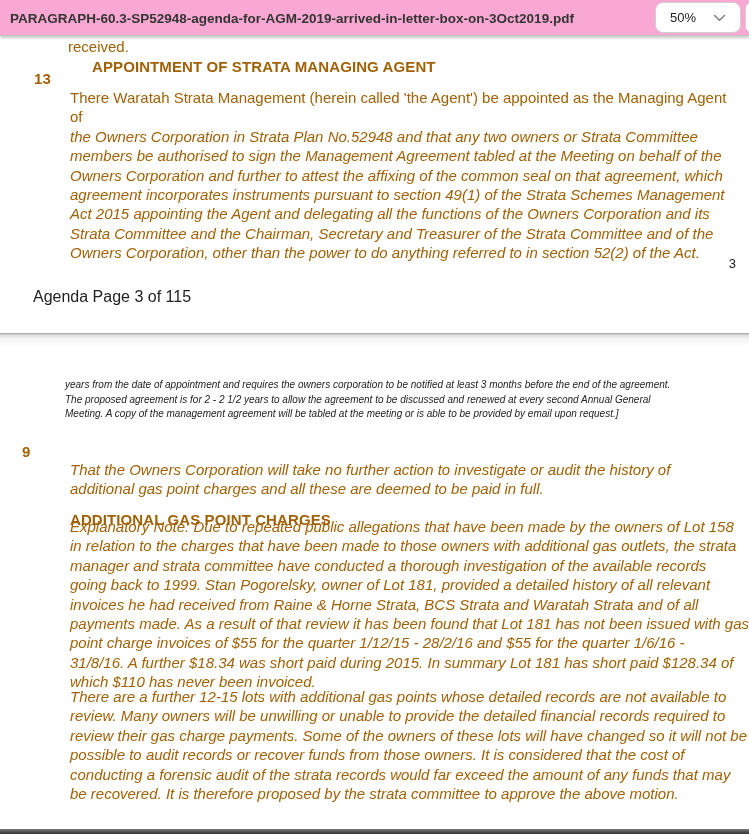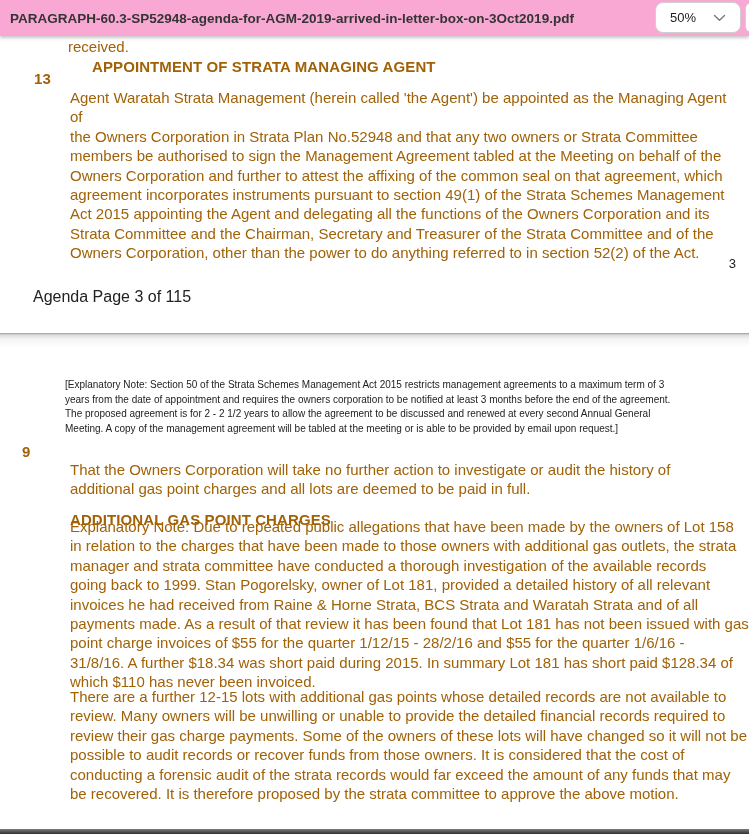--- a/index.html
+++ b/index.html
@@ -31,21 +31,21 @@
     font-size:13px; color:#222; cursor:pointer;
   }
   .partial-btn {
     position:absolute; right:-9px; top:2px; width:13px; height:31px;
     background:#ffffff; border:1px solid #cfcfcf; border-radius:8px;
   }
 
   
   .doc  { color:#a16207; font-size:15px; line-height:19.4px; }
   .bold { font-weight:400; }
-  .lines { white-space:pre-line; }
+  .lines { white-space:pre-line;font-style:italic; }
   .smallnote { color:#222; font-size:10px; line-height:14.6px; }
   .footer-sm { color:#222; font-size:16px; line-height:13px; }
   .pagenum { color:#1c1c1c; font-size:13px; }
   .heading { font-weight:700; letter-spacing:0.1px; }
 
   
   .page-gap {
     position:absolute; left:0; top:333px; width:749px; height:14px;
     background:linear-gradient(#9c9c9c 0px, #dddddd 2px, #f4f4f4 6px, #ffffff 14px);
   }
@@ -68,50 +68,49 @@
   <div class="partial-btn"></div>
 </div>
 
 <div>
   <div class="abs doc" style="left:68px; top:37px;">received.</div>
 
   <div class="abs doc heading" style="left:34px; top:69px;">13</div>
   <div class="abs doc heading" style="left:70px; top:57px;margin-left:22px;">APPOINTMENT OF STRATA MANAGING AGENT</div>
 
   <div class="abs doc" style="left:70px; top:88px; width:672px;">
-    <div><span>Agent </span><span class="bold">Waratah Strata Management</span><span> (herein called 'the Agent') be appointed as the Managing Agent of</span></div>
+    <div><span>There </span><span class="bold">Waratah Strata Management</span><span> (herein called 'the Agent') be appointed as the Managing Agent of</span></div>
     <div class="lines">the Owners Corporation in Strata Plan No.52948 and that any two owners or Strata Committee
 members be authorised to sign the Management Agreement tabled at the Meeting on behalf of the
 Owners Corporation and further to attest the affixing of the common seal on that agreement, which
 agreement incorporates instruments pursuant to section 49(1) of the Strata Schemes Management
 Act 2015 appointing the Agent and delegating all the functions of the Owners Corporation and its
 Strata Committee and the Chairman, Secretary and Treasurer of the Strata Committee and of the
 Owners Corporation, other than the power to do anything referred to in section 52(2) of the Act.</div>
   </div>
 
   <div class="abs pagenum" style="right:13px; top:256px;">3</div>
 
   <div class="abs footer-sm" style="left:33px; top:290px;">Agenda Page 3 of 115</div>
 </div>
 
 <div class="page-gap"></div>
 
 <div>
   <div class="abs smallnote" style="left:65px; top:378px; width:662px;">
-    <div><span>[</span><span class="bold">Explanatory Note</span><span>: Section 50 of the Strata Schemes Management Act 2015 restricts management agreements to a maximum term of 3</span></div>
     <div class="lines">years from the date of appointment and requires the owners corporation to be notified at least 3 months before the end of the agreement.
 The proposed agreement is for 2 - 2 1/2 years to allow the agreement to be discussed and renewed at every second Annual General
 Meeting. A copy of the management agreement will be tabled at the meeting or is able to be provided by email upon request.]</div>
   </div>
 
   <div class="abs doc heading" style="left:22px; top:442px;">9</div>
   <div class="abs doc heading" style="left:70px; top:468px;margin-top:42px;">ADDITIONAL GAS POINT CHARGES</div>
 
   <div class="abs doc lines" style="left:70px; top:460px; width:672px;">That the Owners Corporation will take no further action to investigate or audit the history of
-additional gas point charges and all lots are deemed to be paid in full.</div>
+additional gas point charges and all these are deemed to be paid in full.</div>
 
   <div class="abs doc lines" style="left:70px; top:517px; width:680px;">Explanatory Note: Due to repeated public allegations that have been made by the owners of Lot 158
 in relation to the charges that have been made to those owners with additional gas outlets, the strata
 manager and strata committee have conducted a thorough investigation of the available records
 going back to 1999. Stan Pogorelsky, owner of Lot 181, provided a detailed history of all relevant
 invoices he had received from Raine &amp; Horne Strata, BCS Strata and Waratah Strata and of all
 payments made. As a result of that review it has been found that Lot 181 has not been issued with gas
 point charge invoices of $55 for the quarter 1/12/15 - 28/2/16 and $55 for the quarter 1/6/16 -
 31/8/16. A further $18.34 was short paid during 2015. In summary Lot 181 has short paid $128.34 of
 which $110 has never been invoiced.</div>

